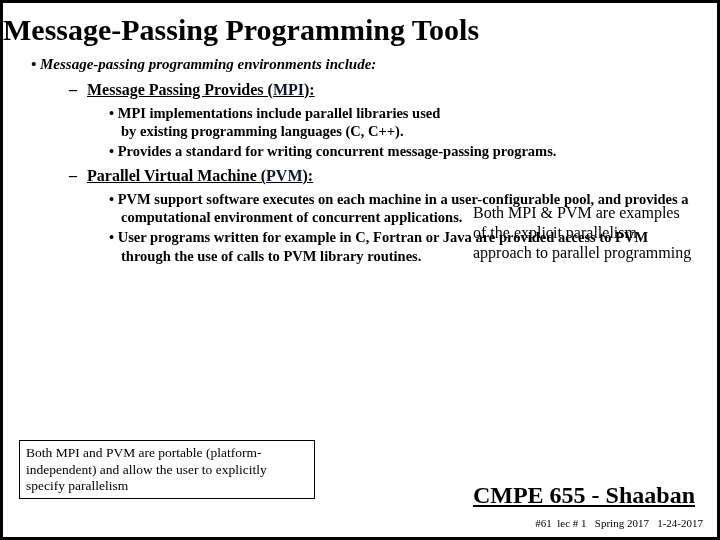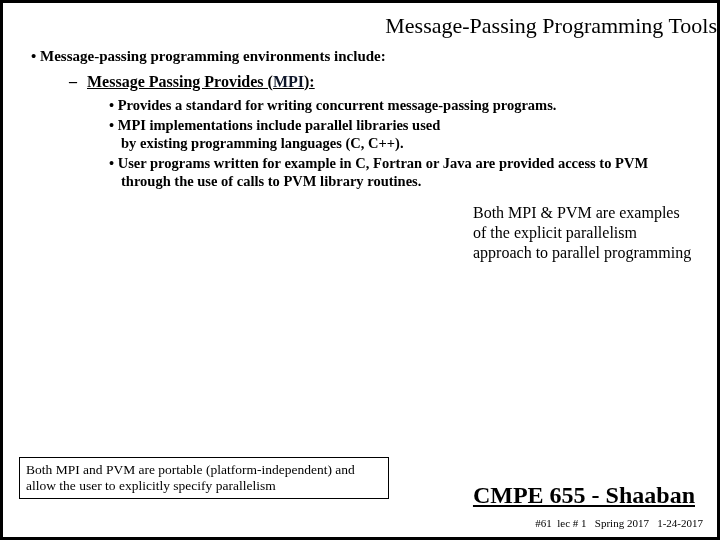--- a/index.html
+++ b/index.html
@@ -5,34 +5,35 @@
   * { margin: 0; padding: 0; box-sizing: border-box; }
   body {
     width: 720px;
     height: 540px;
     background: #fff;
     font-family: "Times New Roman", Times, serif;
     position: relative;
     border: 3px solid #000;
   }
   .title {
-    font-size: 22px;
-    font-weight: normal;
-    text-align: right;
+    font-size: 30px;
+    font-weight: bold;
+    text-align: left;
     margin-top: 10px;
     margin-bottom: 8px;
   }
   .content {
     padding: 0 28px 0 28px;
     font-size: 15px;
     line-height: 1.25;
   }
   .l1 {
     font-weight: bold;
     margin-bottom: 6px;
+    font-style: italic;
   }
   .l1::before { content: "• "; }
   .l2 {
     font-weight: bold;
     margin-left: 38px;
     margin-bottom: 4px;
     font-size: 16px;
   }
   .l2 .dash { margin-right: 6px; }
   .accent-r { color: #0f172a; }
@@ -52,21 +53,21 @@
     top: 200px;
     width: 222px;
     font-size: 16px;
     font-weight: normal;
     line-height: 1.25;
   }
   .note-box {
     position: absolute;
     left: 16px;
     bottom: 38px;
-    width: 370px;
+    width: 296px;
     border: 1px solid #000;
     padding: 4px 6px;
     font-size: 13.5px;
     line-height: 1.2;
   }
   .footer-brand {
     position: absolute;
     right: 22px;
     bottom: 28px;
     font-size: 24px;
@@ -87,23 +88,28 @@
 
 <div class="title">Message-Passing Programming Tools</div>
 
 <div class="content">
   <div class="l1">Message-passing programming environments include:</div>
 
   <div class="l2">
     <span class="dash">–</span>
     <span class="ul"><span>Message Passing Provides (</span><span class="accent-r">MPI</span><span>):</span></span>
   </div>
+  <div class="l3" style="padding-right:230px;">MPI implementations include parallel libraries used by existing programming languages (C, C++).</div>
   <div class="l3">Provides a standard  for writing concurrent message-passing programs.</div>
-  <div class="l3" style="padding-right:230px;">MPI implementations include parallel libraries used by existing programming languages (C, C++).</div>
 
+  <div class="l2 pvm-block">
+    <span class="dash">–</span>
+    <span class="ul"><span>Parallel Virtual Machine (</span><span class="accent-r">PVM</span><span>):</span></span>
+  </div>
+  <div class="l3">PVM support software executes on each machine in a user-configurable pool, and provides a computational environment of concurrent applications.</div>
   <div class="l3">User programs written for example in C, Fortran or Java are provided access to PVM through the use of calls to PVM library routines.</div>
 </div>
 
 <div class="aside">Both MPI &amp; PVM are examples of the explicit parallelism approach to parallel programming</div>
 
 <div class="note-box">Both MPI and PVM are portable (platform-independent) and allow the user to explicitly specify parallelism</div>
 
 <div class="footer-brand">
   <span>CMPE 655 - Shaaban</span>
 </div>

